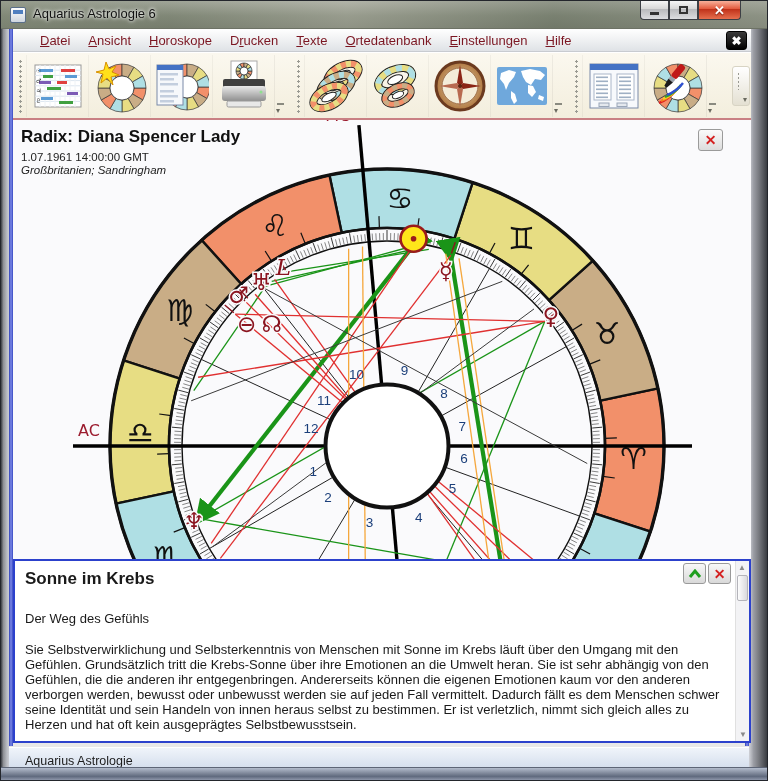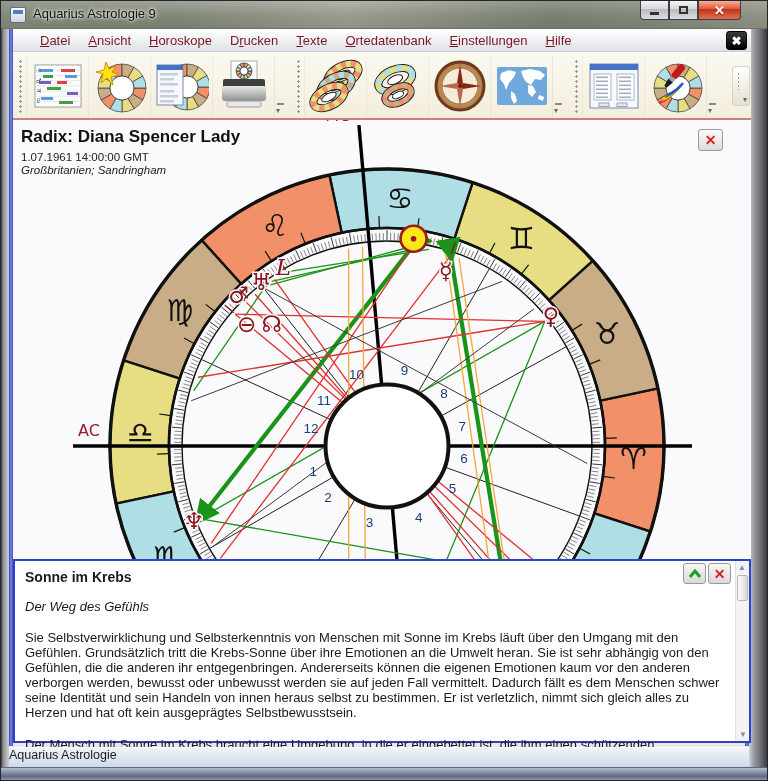--- a/index.html
+++ b/index.html
@@ -70,48 +70,48 @@
   .chart-dt{font-size:11.5px;color:#222;margin-top:4px;}
   .chart-loc{font-size:11.5px;color:#222;margin-top:1px;font-style:italic;}
   .chart-close{position:absolute;right:28px;top:9px;width:25px;height:22px;border:1px solid #9a9a9a;border-radius:3px;
     background:linear-gradient(#fafafa,#dcdcdc);color:#d42020;font-weight:bold;font-size:14px;
     display:flex;align-items:center;justify-content:center;}
   #wheel-svg{position:absolute;left:0;top:0;}
   
   .textpanel{position:absolute;left:12px;top:558px;width:738px;height:184px;background:#fff;
     border:2px solid #2c41cc;}
   .tp-body{position:absolute;left:10px;top:8px;width:700px;color:#1a1a1a;}
-  .tp-heading{font-size:14px;font-weight:bold;margin:0 0 14px 0;}
-  .tp-sub{font-size:13px;font-style:italic;margin:0 0 16px 0;}
+  .tp-heading{font-size:17px;font-weight:bold;margin:0 0 22px 0;}
+  .tp-sub{font-size:13px;margin:0 0 16px 0;}
   .tp-par{font-size:13px;line-height:15px;margin:0 0 17px 0;}
   .tp-btns{position:absolute;right:18px;top:2px;display:flex;gap:2px;}
   .tp-btn{width:23px;height:21px;border:1px solid #9a9a9a;border-radius:3px;
     background:linear-gradient(#f8f8f8,#d9d9d9);display:flex;align-items:center;justify-content:center;}
   .tp-btn.red{color:#d42020;font-weight:bold;font-size:14px;}
   .tp-scroll{position:absolute;right:0;top:0;bottom:0;width:14px;background:#f3f3f5;border-left:1px solid #e0e0e0;}
   .tp-up{position:absolute;top:2px;left:2px;font-size:8px;color:#8a8a8a;}
   .tp-thumb{position:absolute;top:14px;left:1px;width:11px;height:26px;background:linear-gradient(90deg,#fdfdfd,#d9d9dd);
     border:1px solid #b4b4ba;border-radius:2px;}
   .tp-down{position:absolute;bottom:2px;left:3px;font-size:8px;color:#8a8a8a;}
   
-  .statusbar{position:absolute;left:8px;right:18px;top:746px;height:22px;
+  .statusbar{position:absolute;left:8px;right:18px;top:746px;height:28px;
     background:linear-gradient(#f0f4fa,#ccd8e9);border-top:1px solid #fff;border-bottom:1px solid #8e99ad;
-    display:flex;padding-left:0;}
+    display:flex;align-items:center;padding-left:16px;}
   .status-text{font-size:12.5px;color:#1c1c1c;}
 </style>
 </head>
 <body>
 
 <div class="win">
 
   <div class="titlebar">
     <div class="app-icon">
         <i></i>
       </div>
-    <div class="title-text">Aquarius Astrologie 9</div>
+    <div class="title-text">Aquarius Astrologie 6</div>
     <div class="capbtns">
       <div class="capbtn first">
           <div class="glyph-min"></div>
         </div>
       <div class="capbtn">
           <div class="glyph-max"></div>
         </div>
       <div class="capbtn close">
           <span class="glyph-x">✕</span>
         </div>

